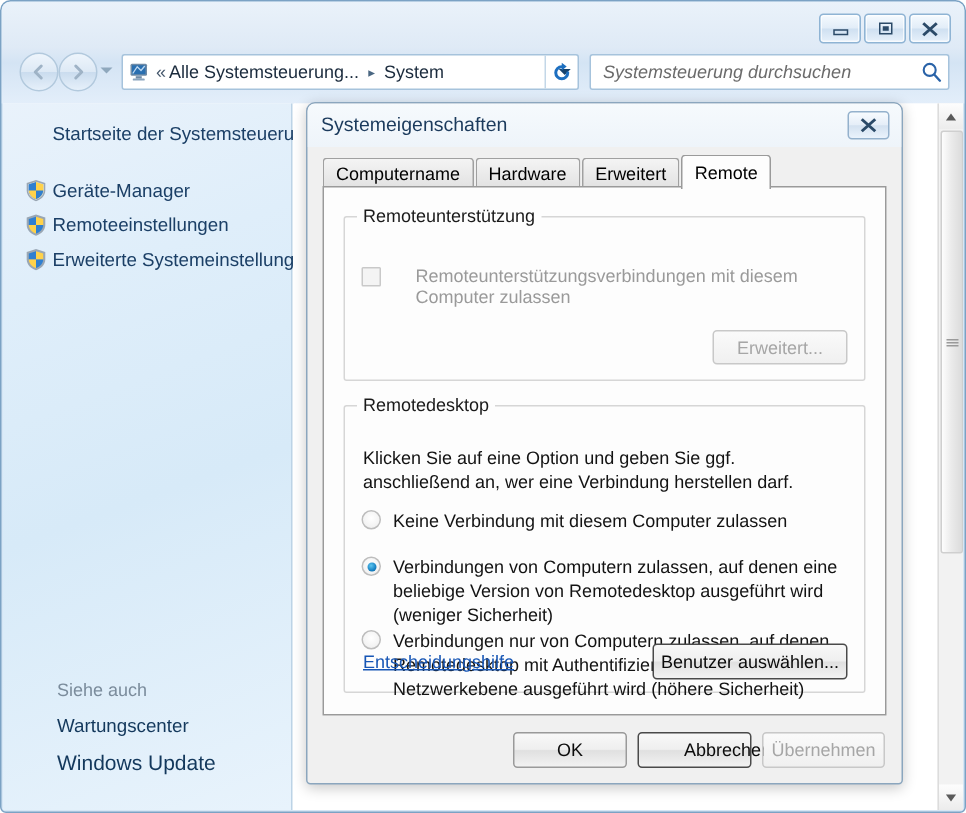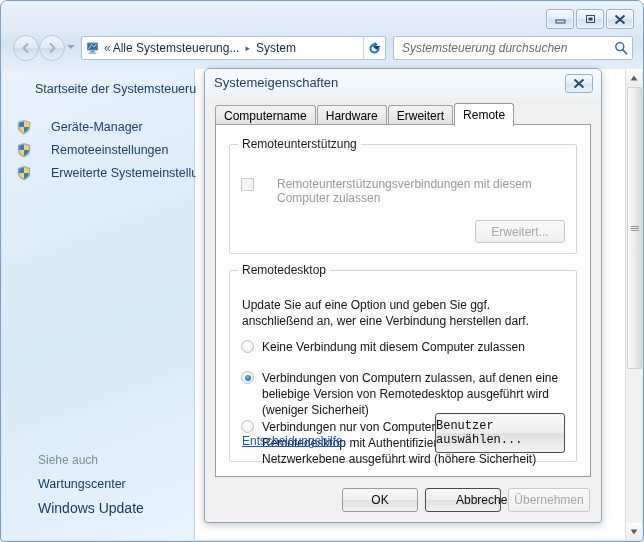--- a/index.html
+++ b/index.html
@@ -101,21 +101,21 @@
     position:absolute; left:0; top:0; width:193px; bottom:0;
     background: linear-gradient(160deg,#e9f2fb 0%,#dfeefa 25%,#d7eaf8 55%,#e8f3fc 100%);
     border-right:1px solid #bcd3e6;
   }
   #sidebar-home {
     position:absolute; left:33px; top:13px;
     font-size:12.5px; color:#1b3f66; white-space:nowrap; cursor:pointer;
   }
   .side-link {
     position:absolute; left:14px;
-    display:flex; align-items:center; gap:19px;
+    display:flex; align-items:center; gap:3px;
     font-size:12.5px; color:#1b3f66; white-space:nowrap; cursor:pointer;
   }
   #side-link-0 { top:50px; }
   #side-link-1 { top:73px; }
   #side-link-2 { top:96px; }
   .shield {
     width:16px;height:16px;flex:0 0 16px; position:relative;
   }
   #see-also-head {
     position:absolute; left:36px; top:384px;
@@ -270,21 +270,21 @@
     content:""; position:absolute; left:3px; top:3px;
     width:6px;height:6px;border-radius:50%;
     background: radial-gradient(circle at 40% 35%,#5fc6ef 0%,#1782c4 60%,#0b5d93 100%);
   }
   #link-help {
     position:absolute; left:12px; bottom:13px;
     font-size:12px; color:#1756b5; text-decoration:underline; cursor:pointer;
   }
   #btn-select-users {
     position:absolute; right:11px; bottom:8px;
-    width:130px; height:40px;font-family:Liberation Mono, monospace;
+    width:130px; height:24px;
   }
 
   #dialog-buttons {
     position:absolute; right:11px; bottom:10px;
     display:flex; gap:7px;
   }
   #btn-ok { width:76px; height:24px; }
   #btn-cancel { width:76px; height:24px;padding-left:44px; }
   #btn-apply { width:82px; height:24px; }
 </style>
@@ -466,21 +466,21 @@
         <div class="group-legend">Remoteunterstützung</div>
         <div class="chk-row">
           <span class="checkbox"></span>
           <span>Remoteunterstützungsverbindungen mit diesem Computer zulassen</span>
         </div>
         <div class="btn disabled" id="btn-erweitert">Erweitert...</div>
       </div>
 
       <div class="groupbox" id="group-desktop">
         <div class="group-legend">Remotedesktop</div>
-        <div id="desktop-desc">Update Sie auf eine Option und geben Sie ggf. anschließend an, wer eine Verbindung herstellen darf.</div>
+        <div id="desktop-desc">Klicken Sie auf eine Option und geben Sie ggf. anschließend an, wer eine Verbindung herstellen darf.</div>
 
         <div class="radio-row" id="radio-0">
           <span class="radio"></span>
           <span>Keine Verbindung mit diesem Computer zulassen</span>
         </div>
 
         <div class="radio-row" id="radio-1">
           <span class="radio checked"></span>
           <span>Verbindungen von Computern zulassen, auf denen eine beliebige Version von Remotedesktop ausgeführt wird (weniger Sicherheit)</span>
         </div>

